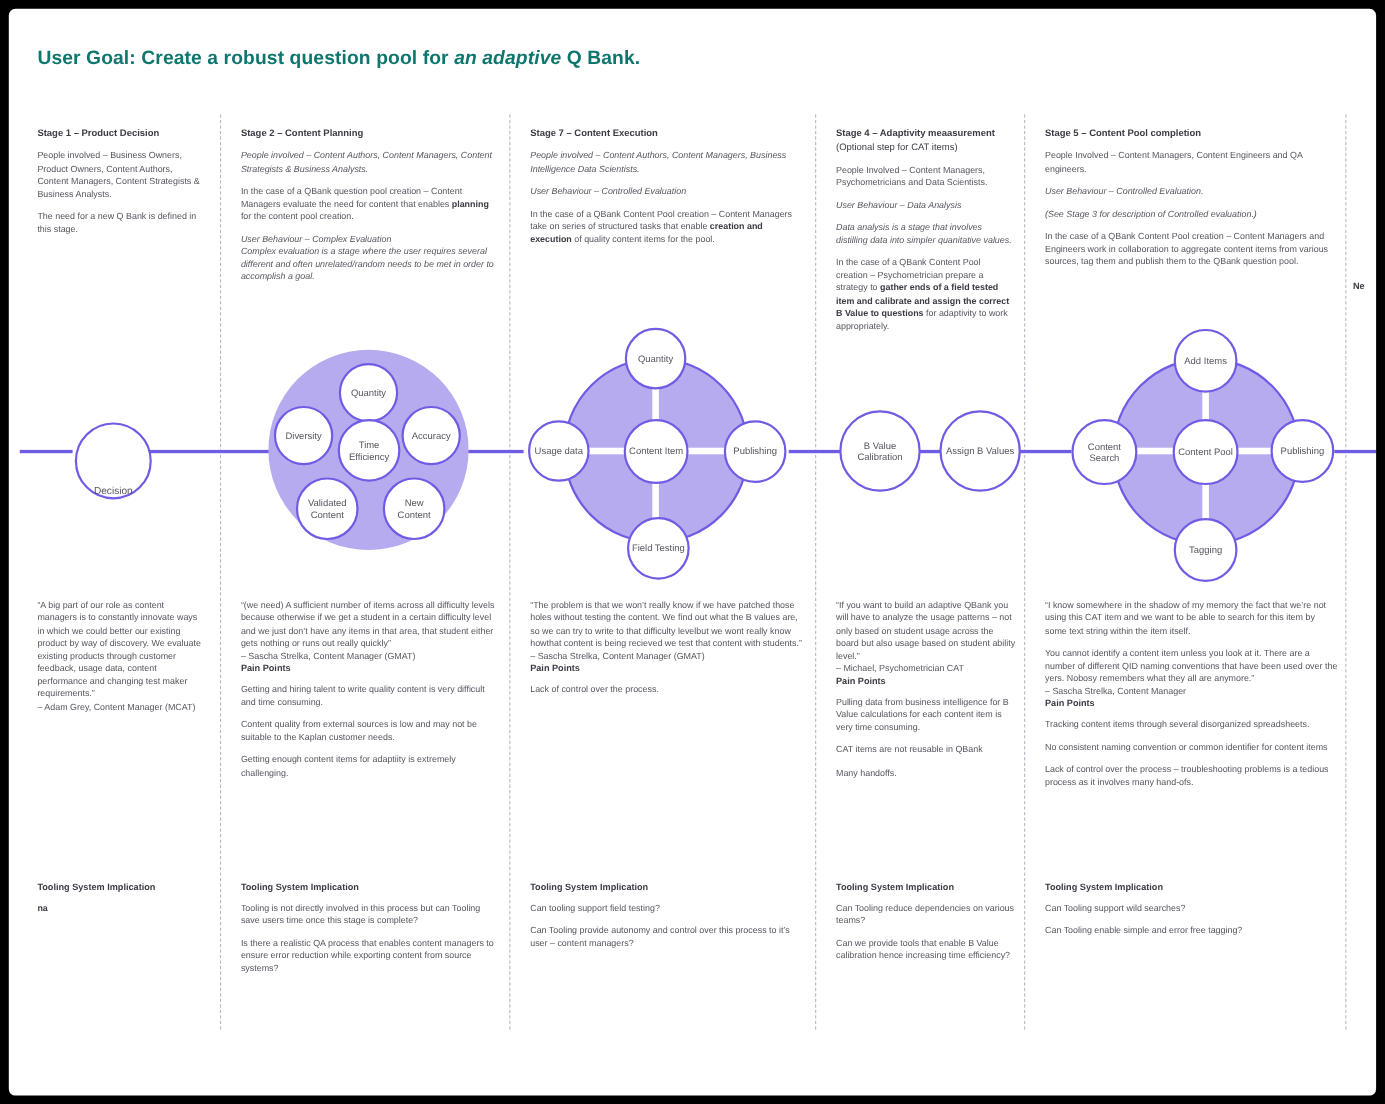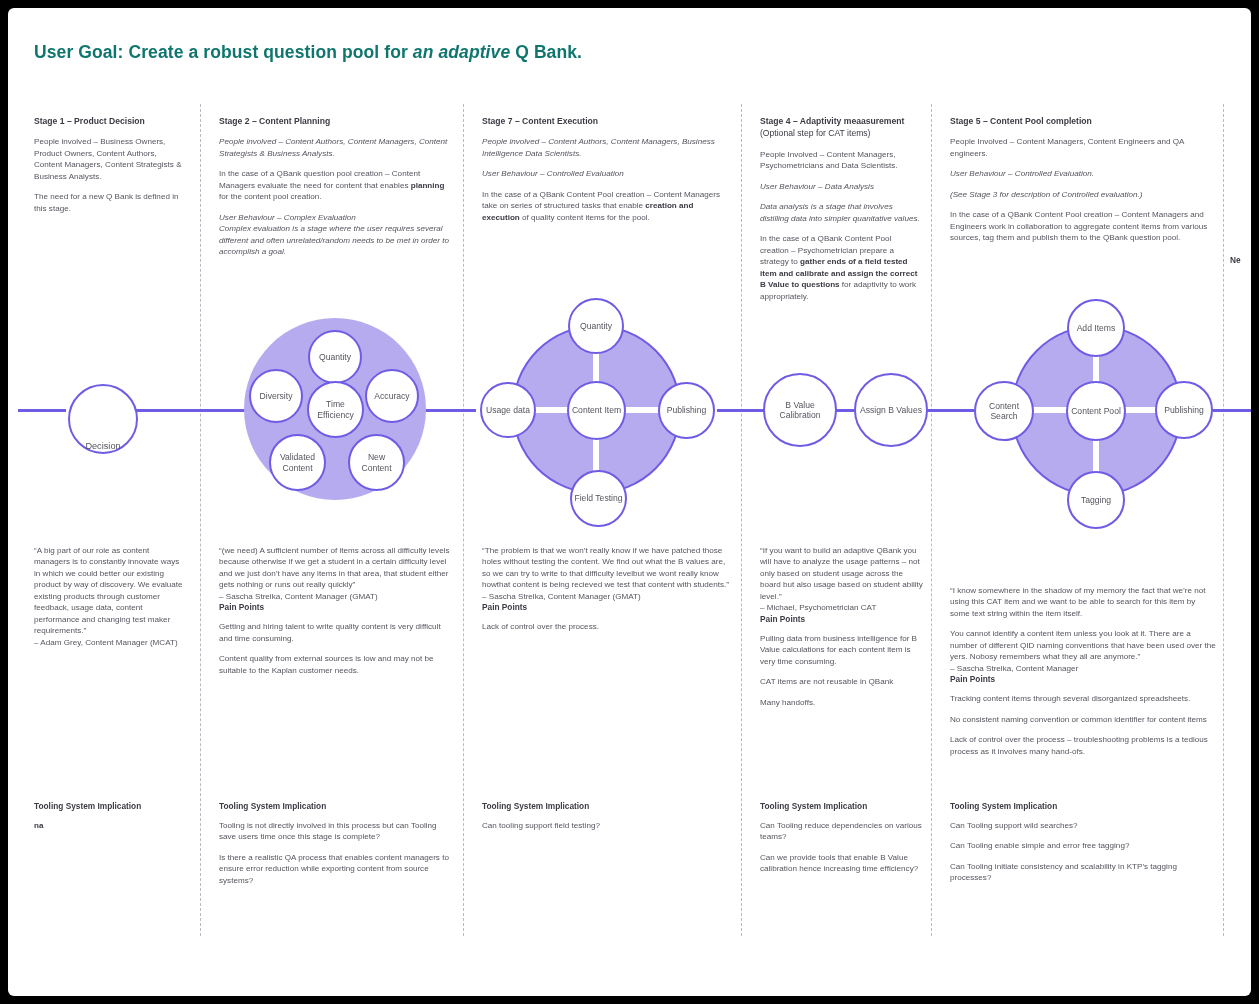--- a/index.html
+++ b/index.html
@@ -233,20 +233,21 @@
       <div></div>
     </div>
     <div class="quotes" style="left:211px;top:537px;width:235px;">
       <div>
           <div class="p">“(we need) A sufficient number of items across all difficulty levels because otherwise if we get a student in a certain difficulty level and we just don’t have any items in that area, that student either gets nothing or runs out really quickly”<br>– Sascha Strelka, Content Manager (GMAT)</div>
         </div>
       <div>
           <div class="blk-head">Pain Points</div>
           <div class="p">Getting and hiring talent to write quality content is very difficult and time consuming.</div>
           <div class="p">Content quality from external sources is low and may not be suitable to the Kaplan customer needs.</div>
+          <div class="p">Getting enough content items for adaptiity is extremely challenging.</div>
         </div>
     </div>
     <div class="quotes" style="left:474px;top:537px;width:248px;">
       <div>
           <div class="p">“The problem is that we won’t really know if we have patched those holes without testing the content. We find out what the B values are, so we can try to write to that difficulty levelbut we wont really know howthat content is being recieved we test that content with students.”<br>– Sascha Strelka, Content Manager (GMAT)</div>
         </div>
       <div>
           <div class="blk-head">Pain Points</div>
           <div class="p">Lack of control over the process.</div>
         </div>
@@ -255,21 +256,21 @@
       <div>
           <div class="p">“If you want to build an adaptive QBank you will have to analyze the usage patterns – not only based on student usage across the board but also usage based on student ability level.”<br>– Michael, Psychometrician CAT</div>
         </div>
       <div>
           <div class="blk-head">Pain Points</div>
           <div class="p">Pulling data from business intelligence for B Value calculations for each content item is very time consuming.</div>
           <div class="p">CAT items are not reusable in QBank</div>
           <div class="p">Many handoffs.</div>
         </div>
     </div>
-    <div class="quotes" style="left:942px;top:537px;width:266px;margin-top:40px;">
+    <div class="quotes" style="left:942px;top:537px;width:266px;">
       <div>
           <div class="p">“I know somewhere in the shadow of my memory the fact that we’re not using this CAT item and we want to be able to search for this item by some text string within the item itself.</div>
           <div class="p">You cannot identify a content item unless you look at it. There are a number of different QID naming conventions that have been used over the yers. Nobosy remembers what they all are anymore.”<br>– Sascha Strelka, Content Manager</div>
         </div>
       <div>
           <div class="blk-head">Pain Points</div>
           <div class="p">Tracking content items through several disorganized spreadsheets.</div>
           <div class="p">No consistent naming convention or common identifier for content items</div>
           <div class="p">Lack of control over the process – troubleshooting problems is a tedious process as it involves many hand-ofs.</div>
         </div>
@@ -285,32 +286,32 @@
       <div class="blk-head">Tooling System Implication</div>
       <div>
           <div class="p">Tooling is not directly involved in this process but can Tooling save users time once this stage is complete?</div>
           <div class="p">Is there a realistic QA process that enables content managers to ensure error reduction while exporting content from source systems?</div>
         </div>
     </div>
     <div class="tooling" style="left:474px;top:793px;width:248px;">
       <div class="blk-head">Tooling System Implication</div>
       <div>
           <div class="p">Can tooling support field testing?</div>
+          <div class="p">Can Tooling provide autonomy and control over this process to it’s user – content managers?</div>
         </div>
     </div>
     <div class="tooling" style="left:752px;top:793px;width:163px;">
       <div class="blk-head">Tooling System Implication</div>
       <div>
           <div class="p">Can Tooling reduce dependencies on various teams?</div>
           <div class="p">Can we provide tools that enable B Value calibration hence increasing time efficiency?</div>
         </div>
     </div>
     <div class="tooling" style="left:942px;top:793px;width:266px;">
       <div class="blk-head">Tooling System Implication</div>
       <div>
           <div class="p">Can Tooling support wild searches?</div>
           <div class="p">Can Tooling enable simple and error free tagging?</div>
-          <div class="p">Can Tooling initiate consistency and scalability in KTP’s tagging processes?</div>
         </div>
     </div>
 
   </div>
 </div>
 
 </body></html>

